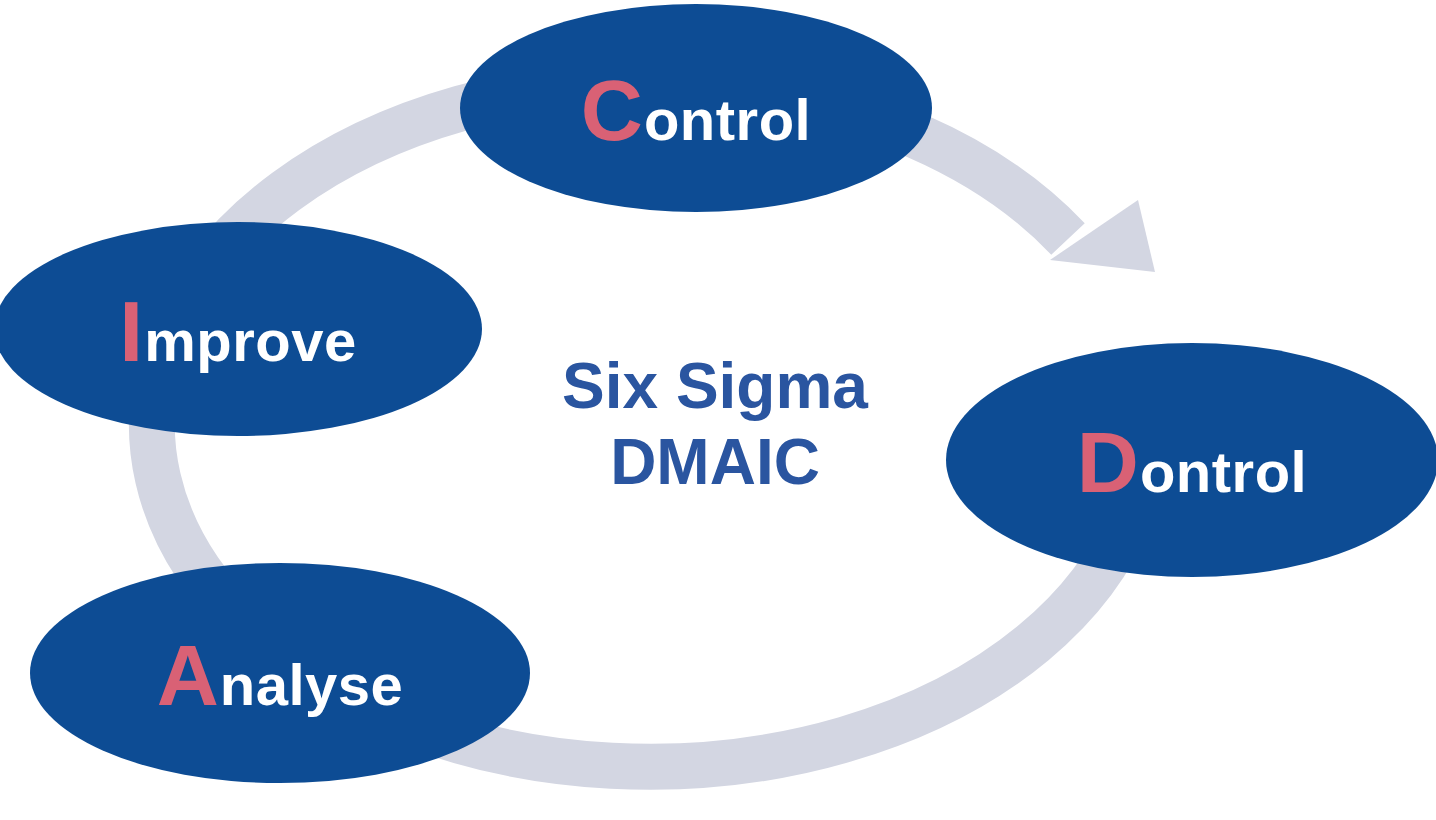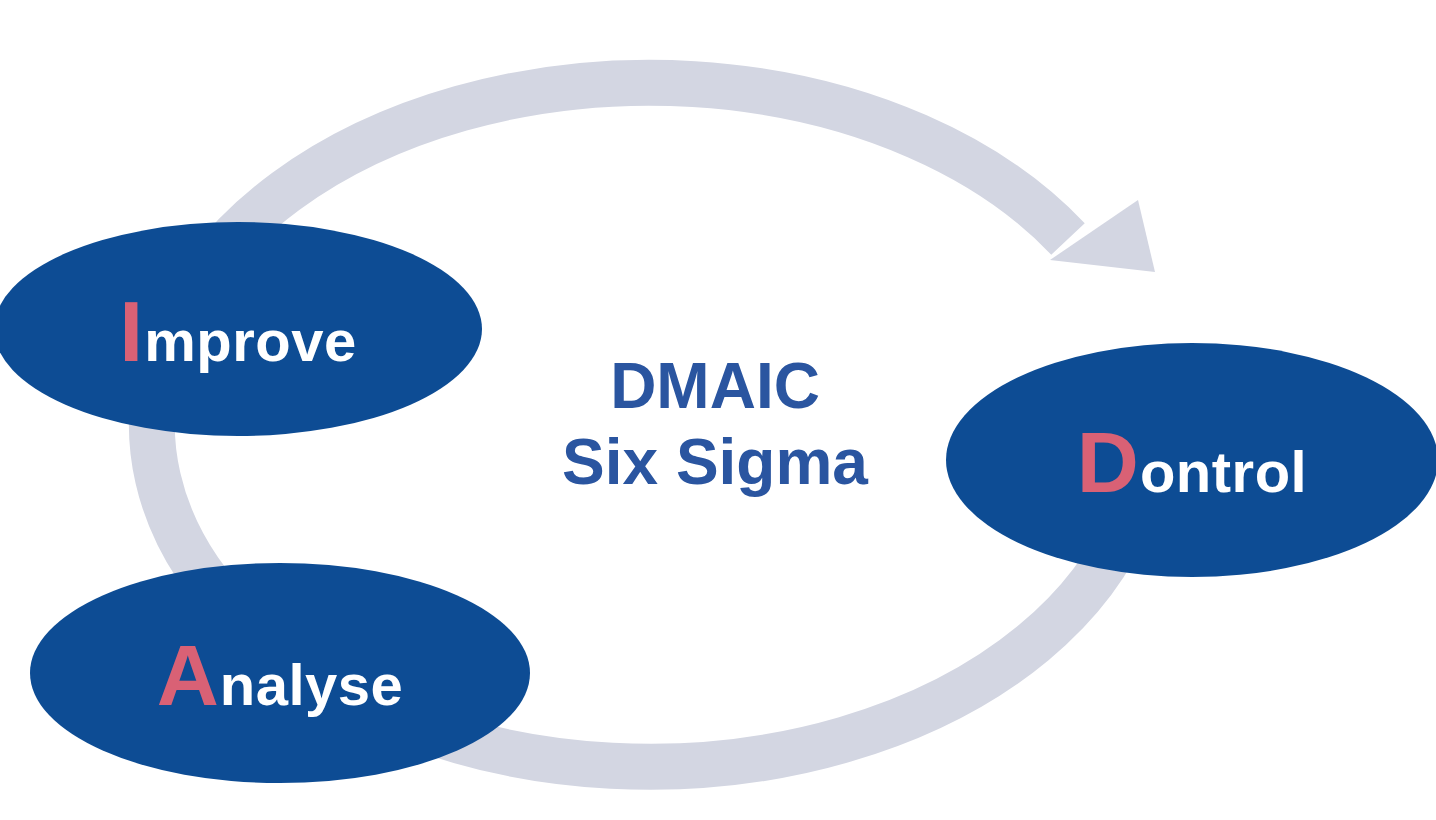--- a/index.html
+++ b/index.html
@@ -68,20 +68,25 @@
 </head>
 <body>
 
 <div id="canvas">
 
   <svg id="ring-svg" viewBox="0 0 1436 820" xmlns="http://www.w3.org/2000/svg">
     <path d="M 1131 513 A 498 342 0 1 1 1068 239" fill="none" stroke="#d3d6e2" stroke-width="46"></path>
     <polygon points="1050,260 1138,200 1155,272" fill="#d3d6e2"></polygon>
   </svg>
 
+  <div class="stage" id="stage-control">
+    <div class="stage-label">
+      <span class="initial">C</span><span class="rest">ontrol</span>
+    </div>
+  </div>
 
   <div class="stage" id="stage-improve">
     <div class="stage-label">
       <span class="initial">I</span><span class="rest">mprove</span>
     </div>
   </div>
 
   <div class="stage" id="stage-define">
     <div class="stage-label">
       <span class="initial">D</span><span class="rest">ontrol</span>
@@ -89,17 +94,17 @@
   </div>
 
   <div class="stage" id="stage-analyse">
     <div class="stage-label">
       <span class="initial">A</span><span class="rest">nalyse</span>
     </div>
   </div>
 
 
   <div id="center-title">
+    <div>Six Sigma</div>
     <div>DMAIC</div>
-    <div>Six Sigma</div>
   </div>
 
 </div>
 
 </body></html>

